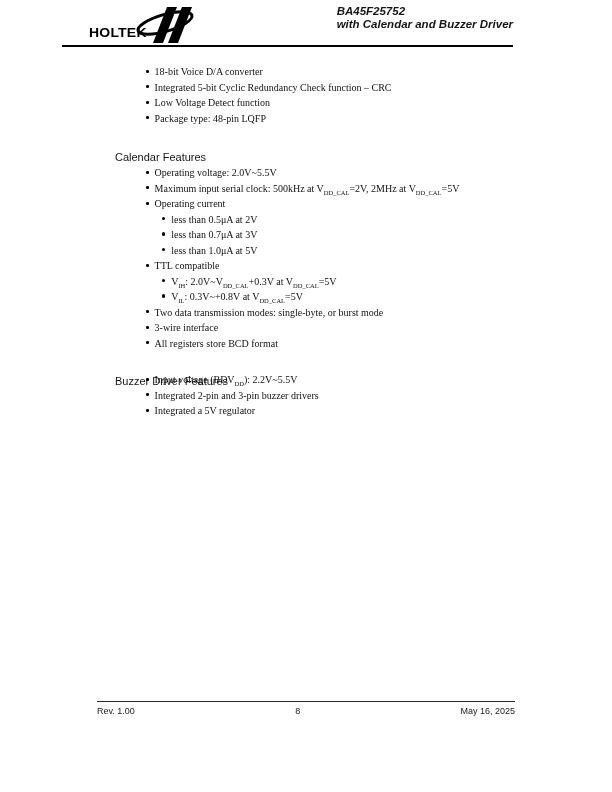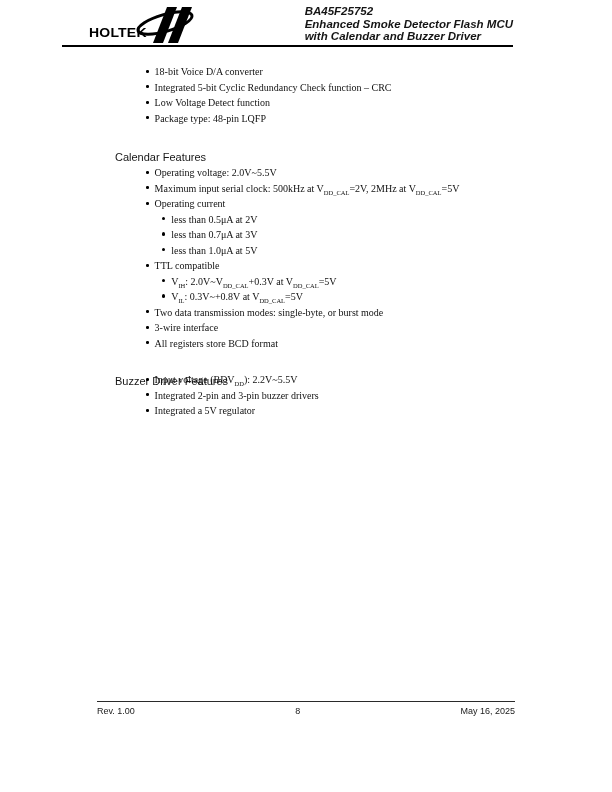--- a/index.html
+++ b/index.html
@@ -41,21 +41,20 @@
 
   <div>
     <span class="logo-text">HOLTEK</span>
     <svg class="logo-mark" width="62" height="42" viewBox="0 0 62 42">
       <ellipse cx="30" cy="19" rx="28" ry="8.5" fill="none" stroke="#000" stroke-width="3" transform="rotate(-16 30 19)"></ellipse>
       <polygon points="18,39 32,3 42,3 28,39" fill="#000"></polygon>
       <polygon points="33,39 47,3 57,3 43,39" fill="#000"></polygon>
     </svg>
     <div class="header-title">
       <div>BA45F25752</div>
-      <div>Enhanced Smoke Detector Flash MCU</div>
       <div>with Calendar and Buzzer Driver</div>
     </div>
     <div class="header-rule"></div>
   </div>
 
   <div class="list" style="top:64px">
     <div class="li l1"><span class="dot"></span><span>18-bit Voice D/A converter</span></div>
     <div class="li l1"><span class="dot"></span><span>Integrated 5-bit Cyclic Redundancy Check function – CRC</span></div>
     <div class="li l1"><span class="dot"></span><span>Low Voltage Detect function</span></div>
     <div class="li l1"><span class="dot"></span><span>Package type: 48-pin LQFP</span></div>

